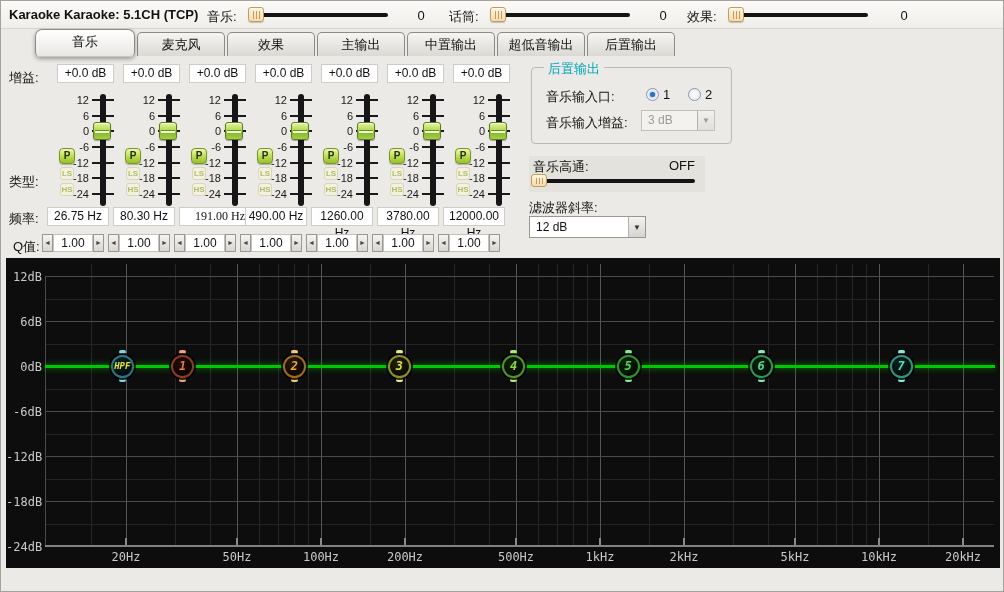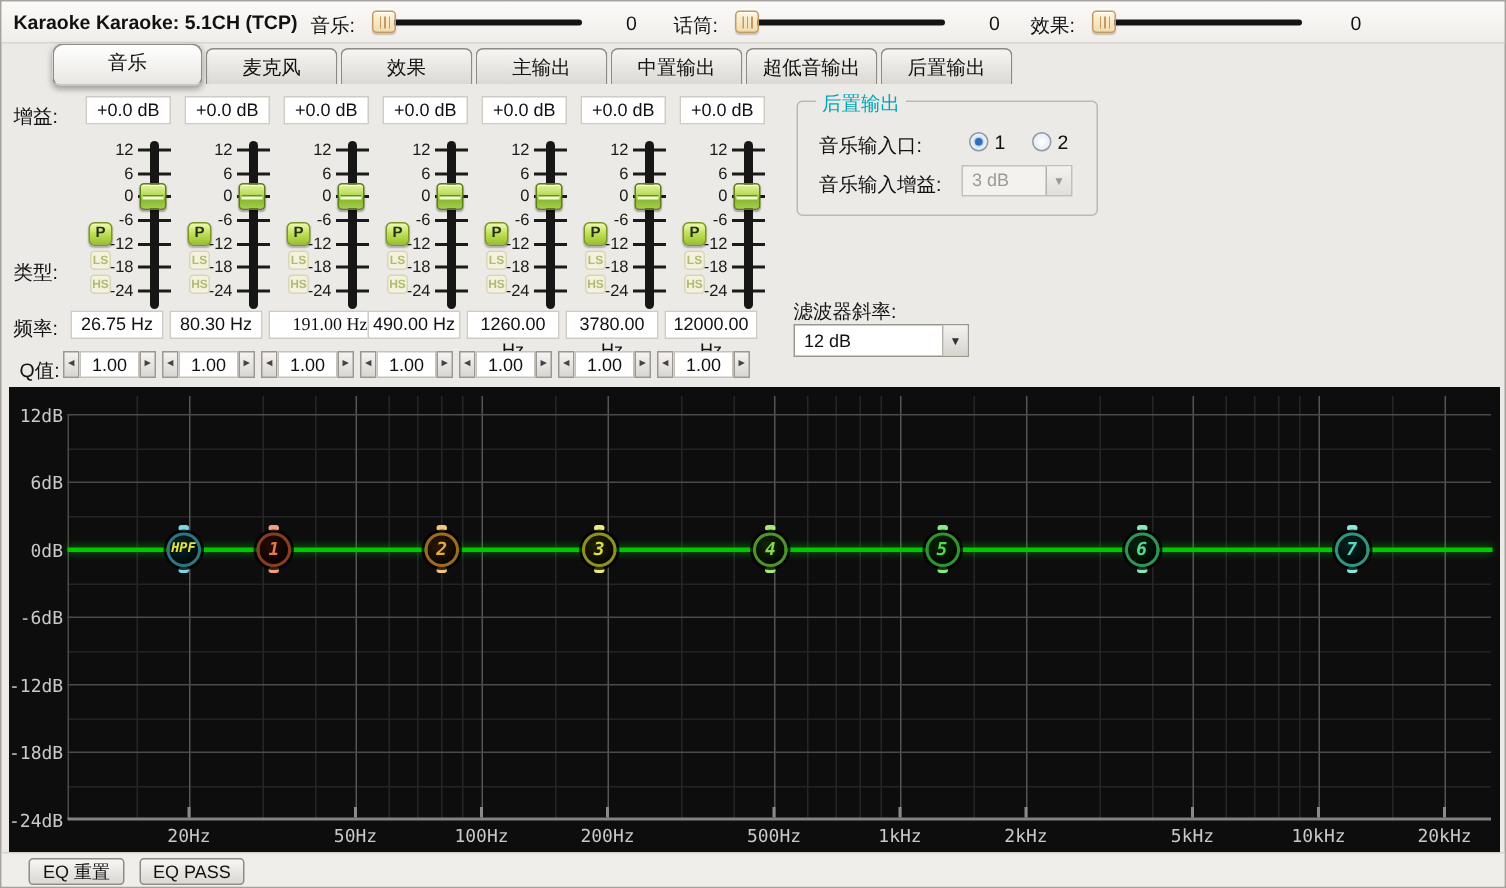--- a/index.html
+++ b/index.html
@@ -313,20 +313,27 @@
   <div class="groupbox"></div>
   <div class="gb-label" style="left:545px; top:87px;">音乐输入口:</div>
   <span id="portRadios"><div class="radio sel" style="left: 645px; top: 87px;"></div><div class="radio-label" style="left: 662px; top: 86px;">1</div><div class="radio" style="left: 687px; top: 87px;"></div><div class="radio-label" style="left: 704px; top: 86px;">2</div></span>
   <div class="gb-label" style="left:545px; top:113px;">音乐输入增益:</div>
   <div class="combo disabled" style="left:640px; top:109px; width:74px; height:21px;">
     <span class="ctext">3 dB</span>
     <span class="carrow">▼</span>
   </div>
 
   
+  <div class="hpf-panel">
+    <span style="position:absolute; left:4px; top:2px; font-size:13px;">音乐高通:</span>
+    <span style="position:absolute; right:10px; top:2px; font-size:13px;">OFF</span>
+    <div class="hpf-track">
+      <div class="hpf-thumb"></div>
+    </div>
+  </div>
 
   
   <div class="gb-label" style="left:528px; top:198px;">滤波器斜率:</div>
   <div class="combo" style="left:528px; top:215px; width:117px; height:22px;">
     <span class="ctext" style="top:3px;">12 dB</span>
     <span class="carrow" style="line-height:21px;">▼</span>
   </div>
 
   
   <div class="graph" id="graph">
@@ -426,18 +433,14 @@
       <div class="pt" style="left: 610.516px; top: 96.5px; border-color: rgb(47, 148, 47); color: rgb(86, 216, 86); background: radial-gradient(circle at 40% 35%, rgb(7, 37, 7) 0%, rgb(0, 0, 0) 95%); font-size: 12px; line-height: 18px;">5</div>
       <div class="pt-handle" style="left: 751.633px; top: 92px; background: rgb(138, 232, 180);"></div>
       <div class="pt-handle" style="left: 751.633px; top: 120px; background: rgb(138, 232, 180);"></div>
       <div class="pt" style="left: 743.633px; top: 96.5px; border-color: rgb(47, 148, 86); color: rgb(86, 216, 142); background: radial-gradient(circle at 40% 35%, rgb(7, 37, 15) 0%, rgb(0, 0, 0) 95%); font-size: 12px; line-height: 18px;">6</div>
       <div class="pt-handle" style="left: 891.604px; top: 92px; background: rgb(138, 232, 216);"></div>
       <div class="pt-handle" style="left: 891.604px; top: 120px; background: rgb(138, 232, 216);"></div>
       <div class="pt" style="left: 883.604px; top: 96.5px; border-color: rgb(47, 148, 128); color: rgb(86, 216, 192); background: radial-gradient(circle at 40% 35%, rgb(7, 37, 32) 0%, rgb(0, 0, 0) 95%); font-size: 12px; line-height: 18px;">7</div>
     </div>
 
   
-  <div class="footer">
-    <div class="fbtn" style="left:18px;">EQ 重置</div>
-    <div class="fbtn" style="left:92px;">EQ PASS</div>
-  </div>
 
 </div>
 
 </body></html>

